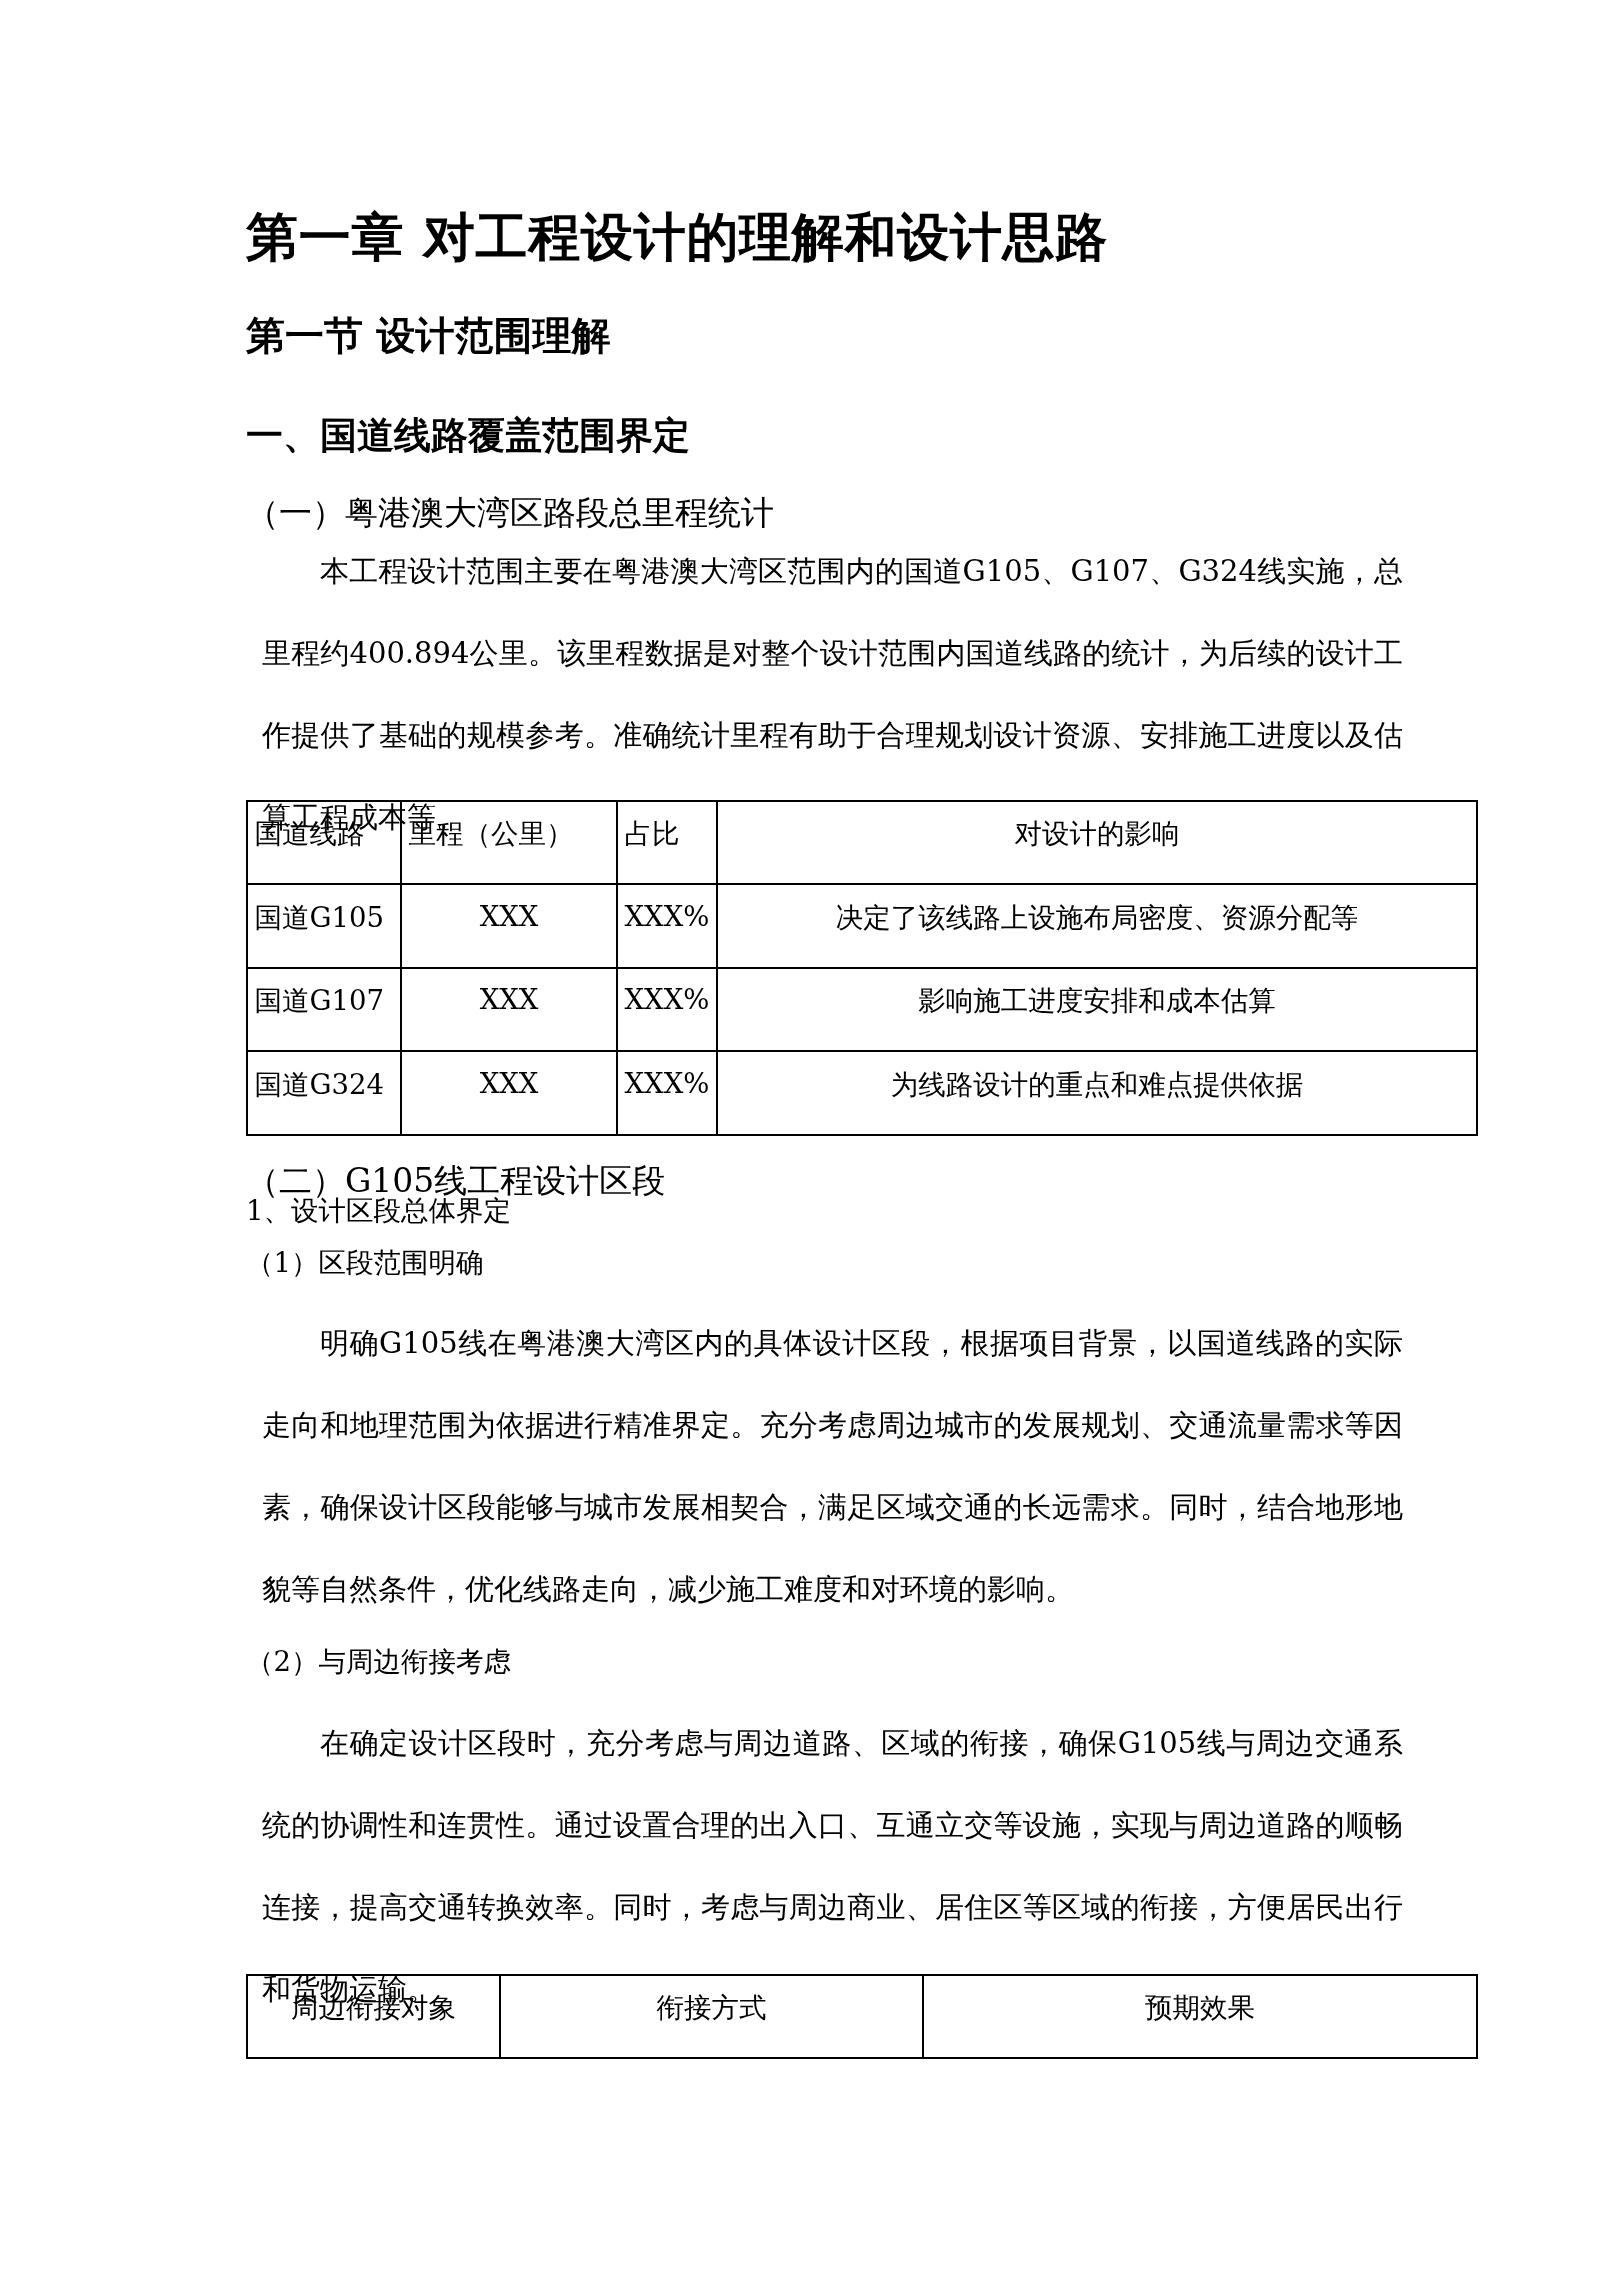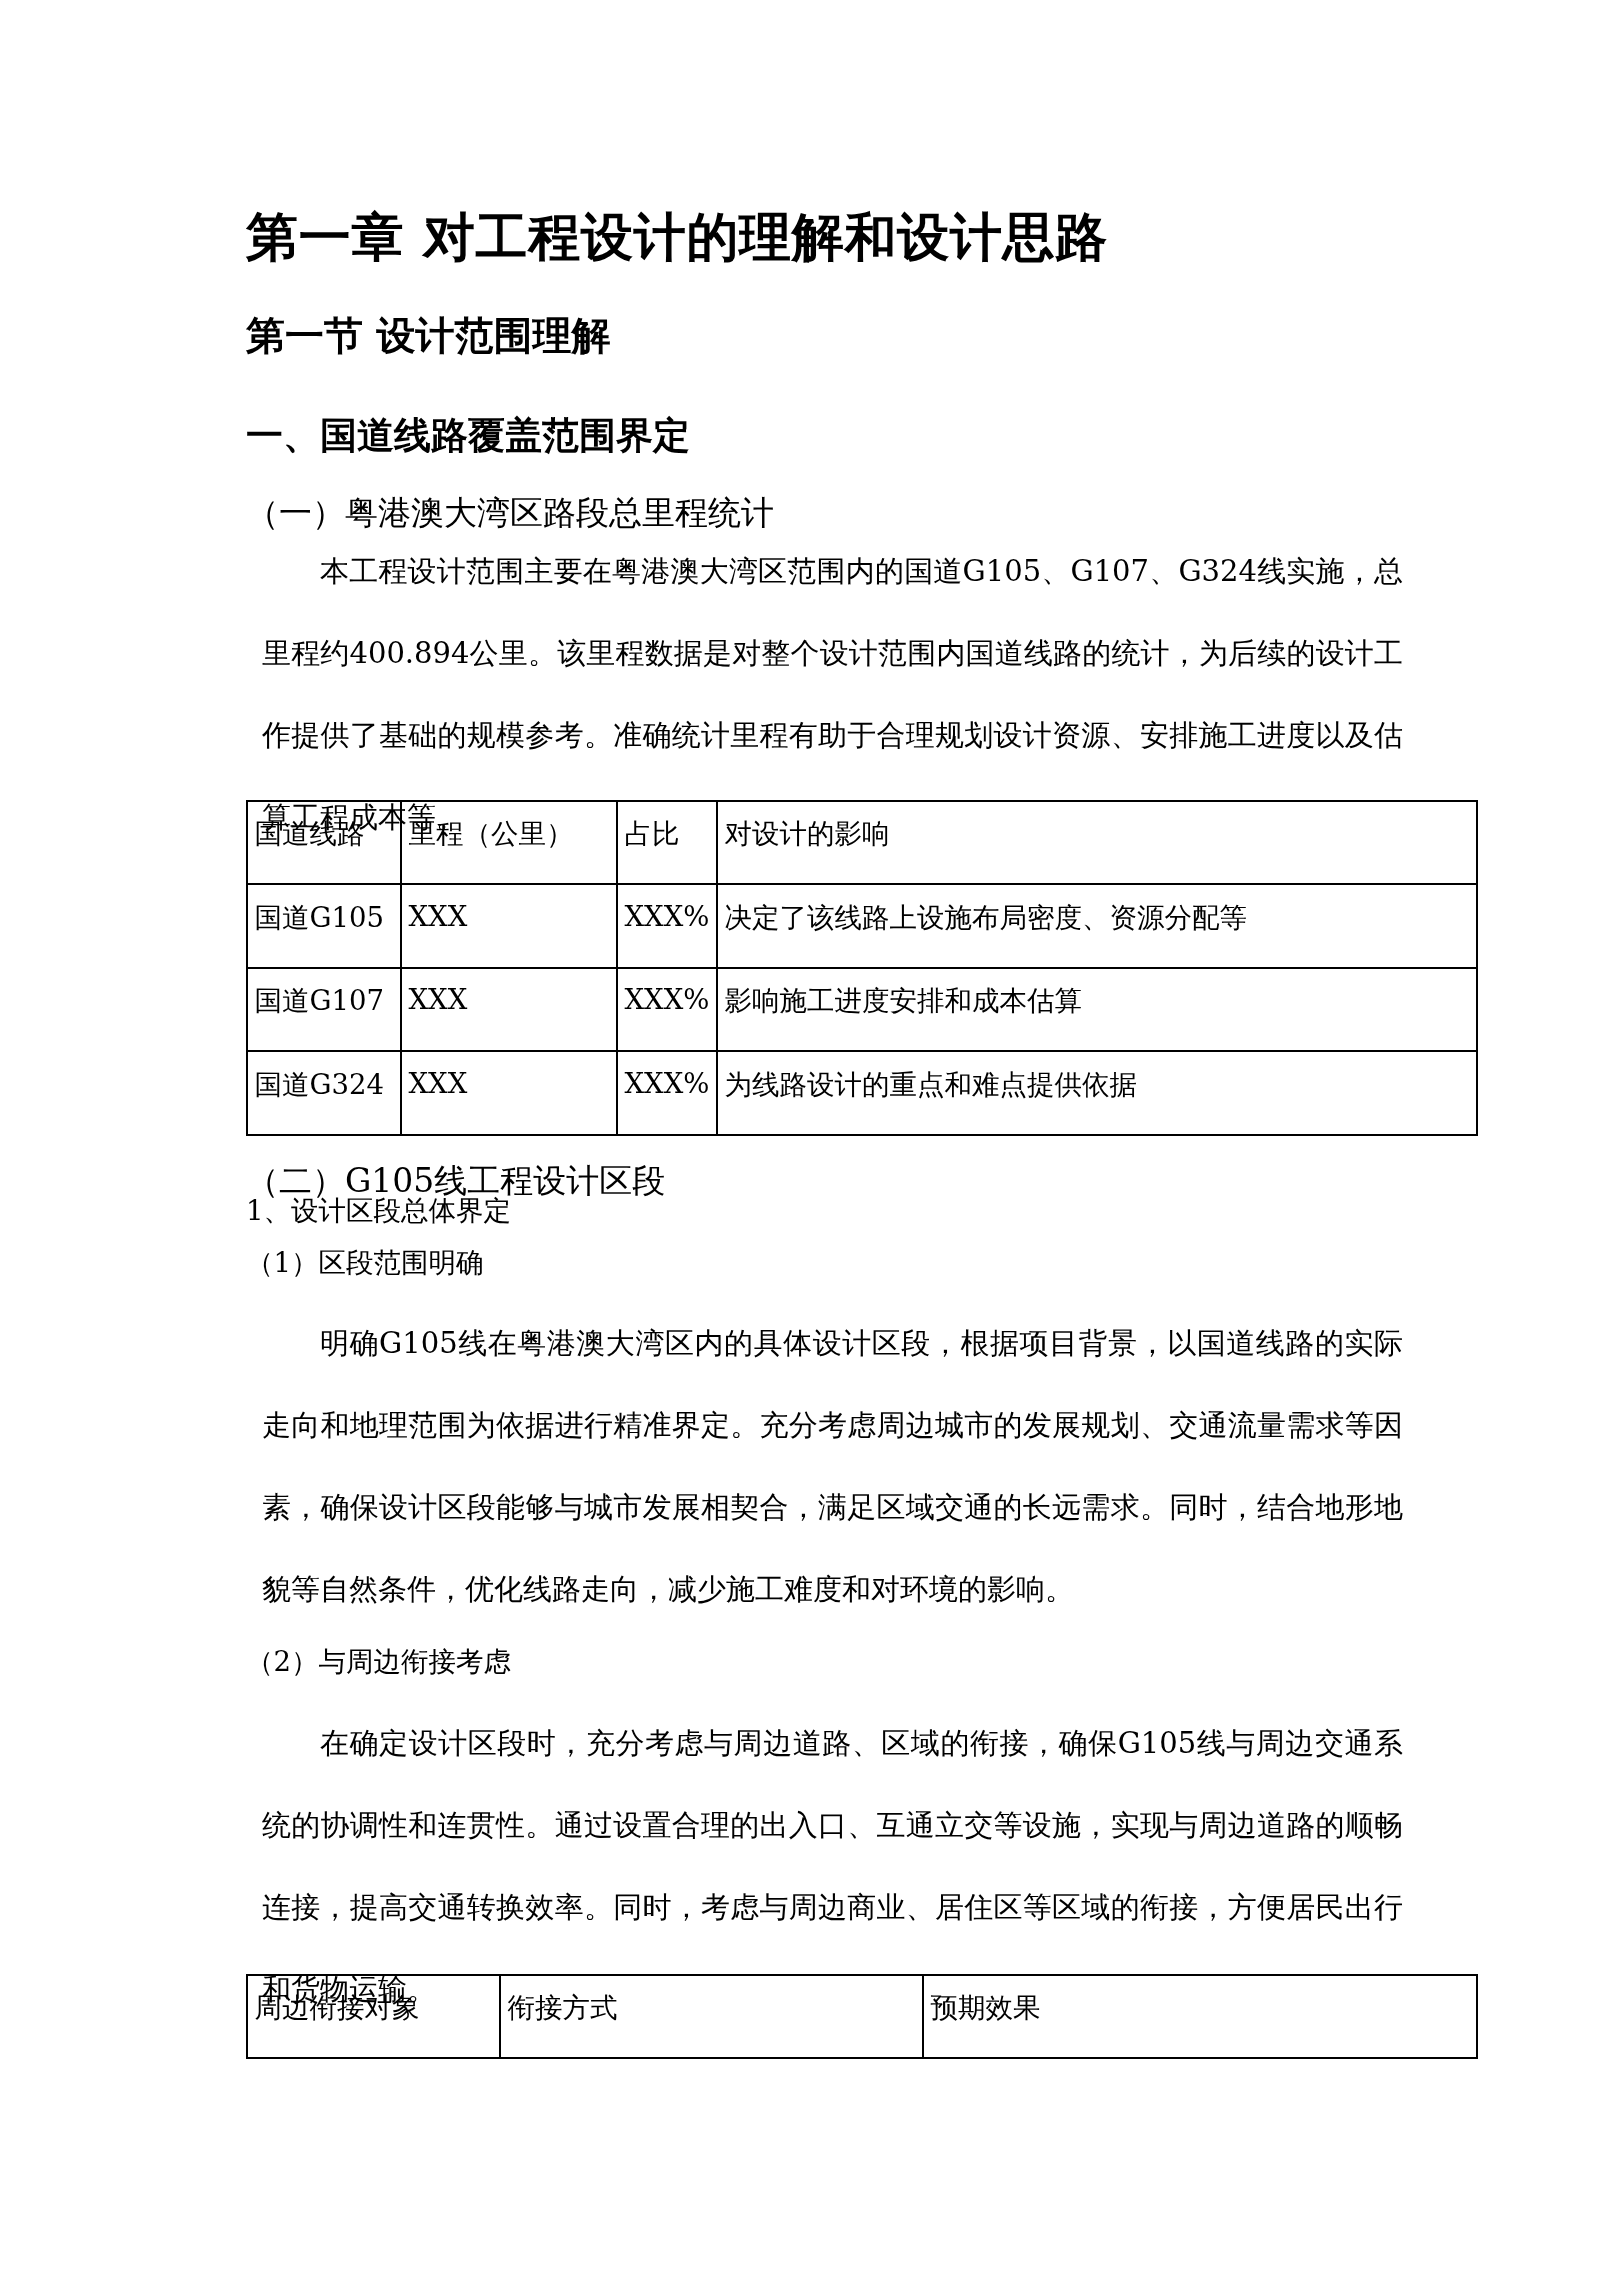--- a/index.html
+++ b/index.html
@@ -35,21 +35,21 @@
     position: absolute; left: 0; width: 1141px;
     font-size: 29px; line-height: 82px; text-align: justify;
     text-indent: 58px; margin: 16px;
   }
   table.t {
     position: absolute; left: 0; width: 1232px;
     border-collapse: collapse; font-size: 27.5px;
   }
   table.t td {
     border: 2px solid #000; vertical-align: top; padding: 14.4px 6.5px 0 6.5px;
-    height: 67px; white-space: nowrap;
+    height: 67px; text-align: center; white-space: nowrap;
   }
   table.t td.left { text-align: left; }
 </style>
 </head>
 <body>
 
 <div class="page">
 
   <div class="h1">第一章 对工程设计的理解和设计思路</div>
   <div class="h2">第一节 设计范围理解</div>

